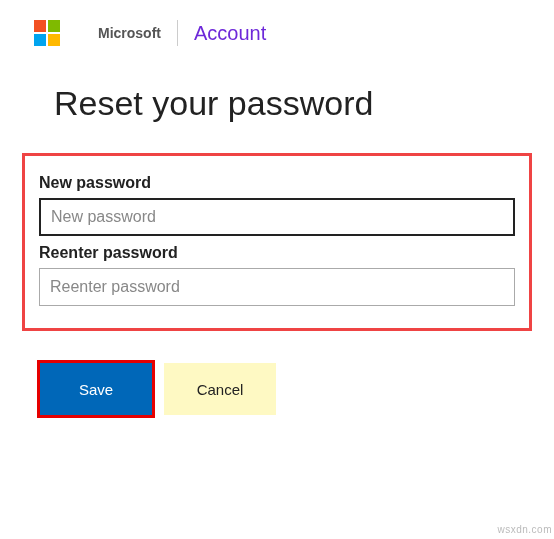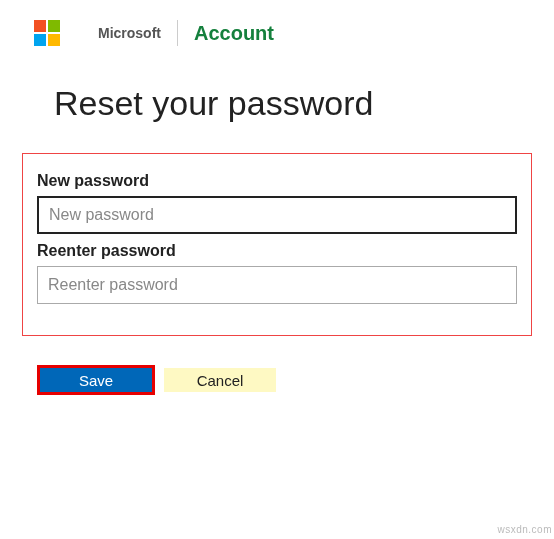--- a/index.html
+++ b/index.html
@@ -34,34 +34,34 @@
       margin-left: 28px;
     }
     .divider {
       width: 1px;
       height: 26px;
       background: #ccc;
       margin: 0 16px;
     }
     .section {
       font-size: 20px;
-      color: #15803d;
-      font-weight: 700;
+      color: #6d28d9;
+      font-weight: 400;
     }
     .title {
       font-size: 34px;
       font-weight: 300;
       color: #222;
       padding: 38px 12px 0 34px;
       margin-left: 20px;
     }
     .form-box {
-      border: 1px solid #ef4444;
+      border: 3px solid #ef4444;
       margin: 30px 22px 0 22px;
-      padding: 10px 14px 31px 14px;
+      padding: 10px 14px 22px 14px;
     }
     .label {
       font-size: 16px;
       font-weight: 600;
       color: #222;
       margin-top: 8px;
       margin-bottom: 6px;
       display: block;
     }
     .input {
@@ -90,21 +90,21 @@
       margin-top: 12px;
       margin-bottom: 14px;
     }
     .buttons {
       display: flex;
       gap: 12px;
       margin: 32px 0 0 40px;
     }
     .btn {
       width: 112px;
-      height: 24px;
+      height: 52px;
       border: none;
       font-size: 15px;
       cursor: pointer;
       font-family: inherit;
     }
     .btn-save {
       background: #0067b8;
       color: #fff;
       outline: 3px solid #e60000;
       outline-offset: 0;

